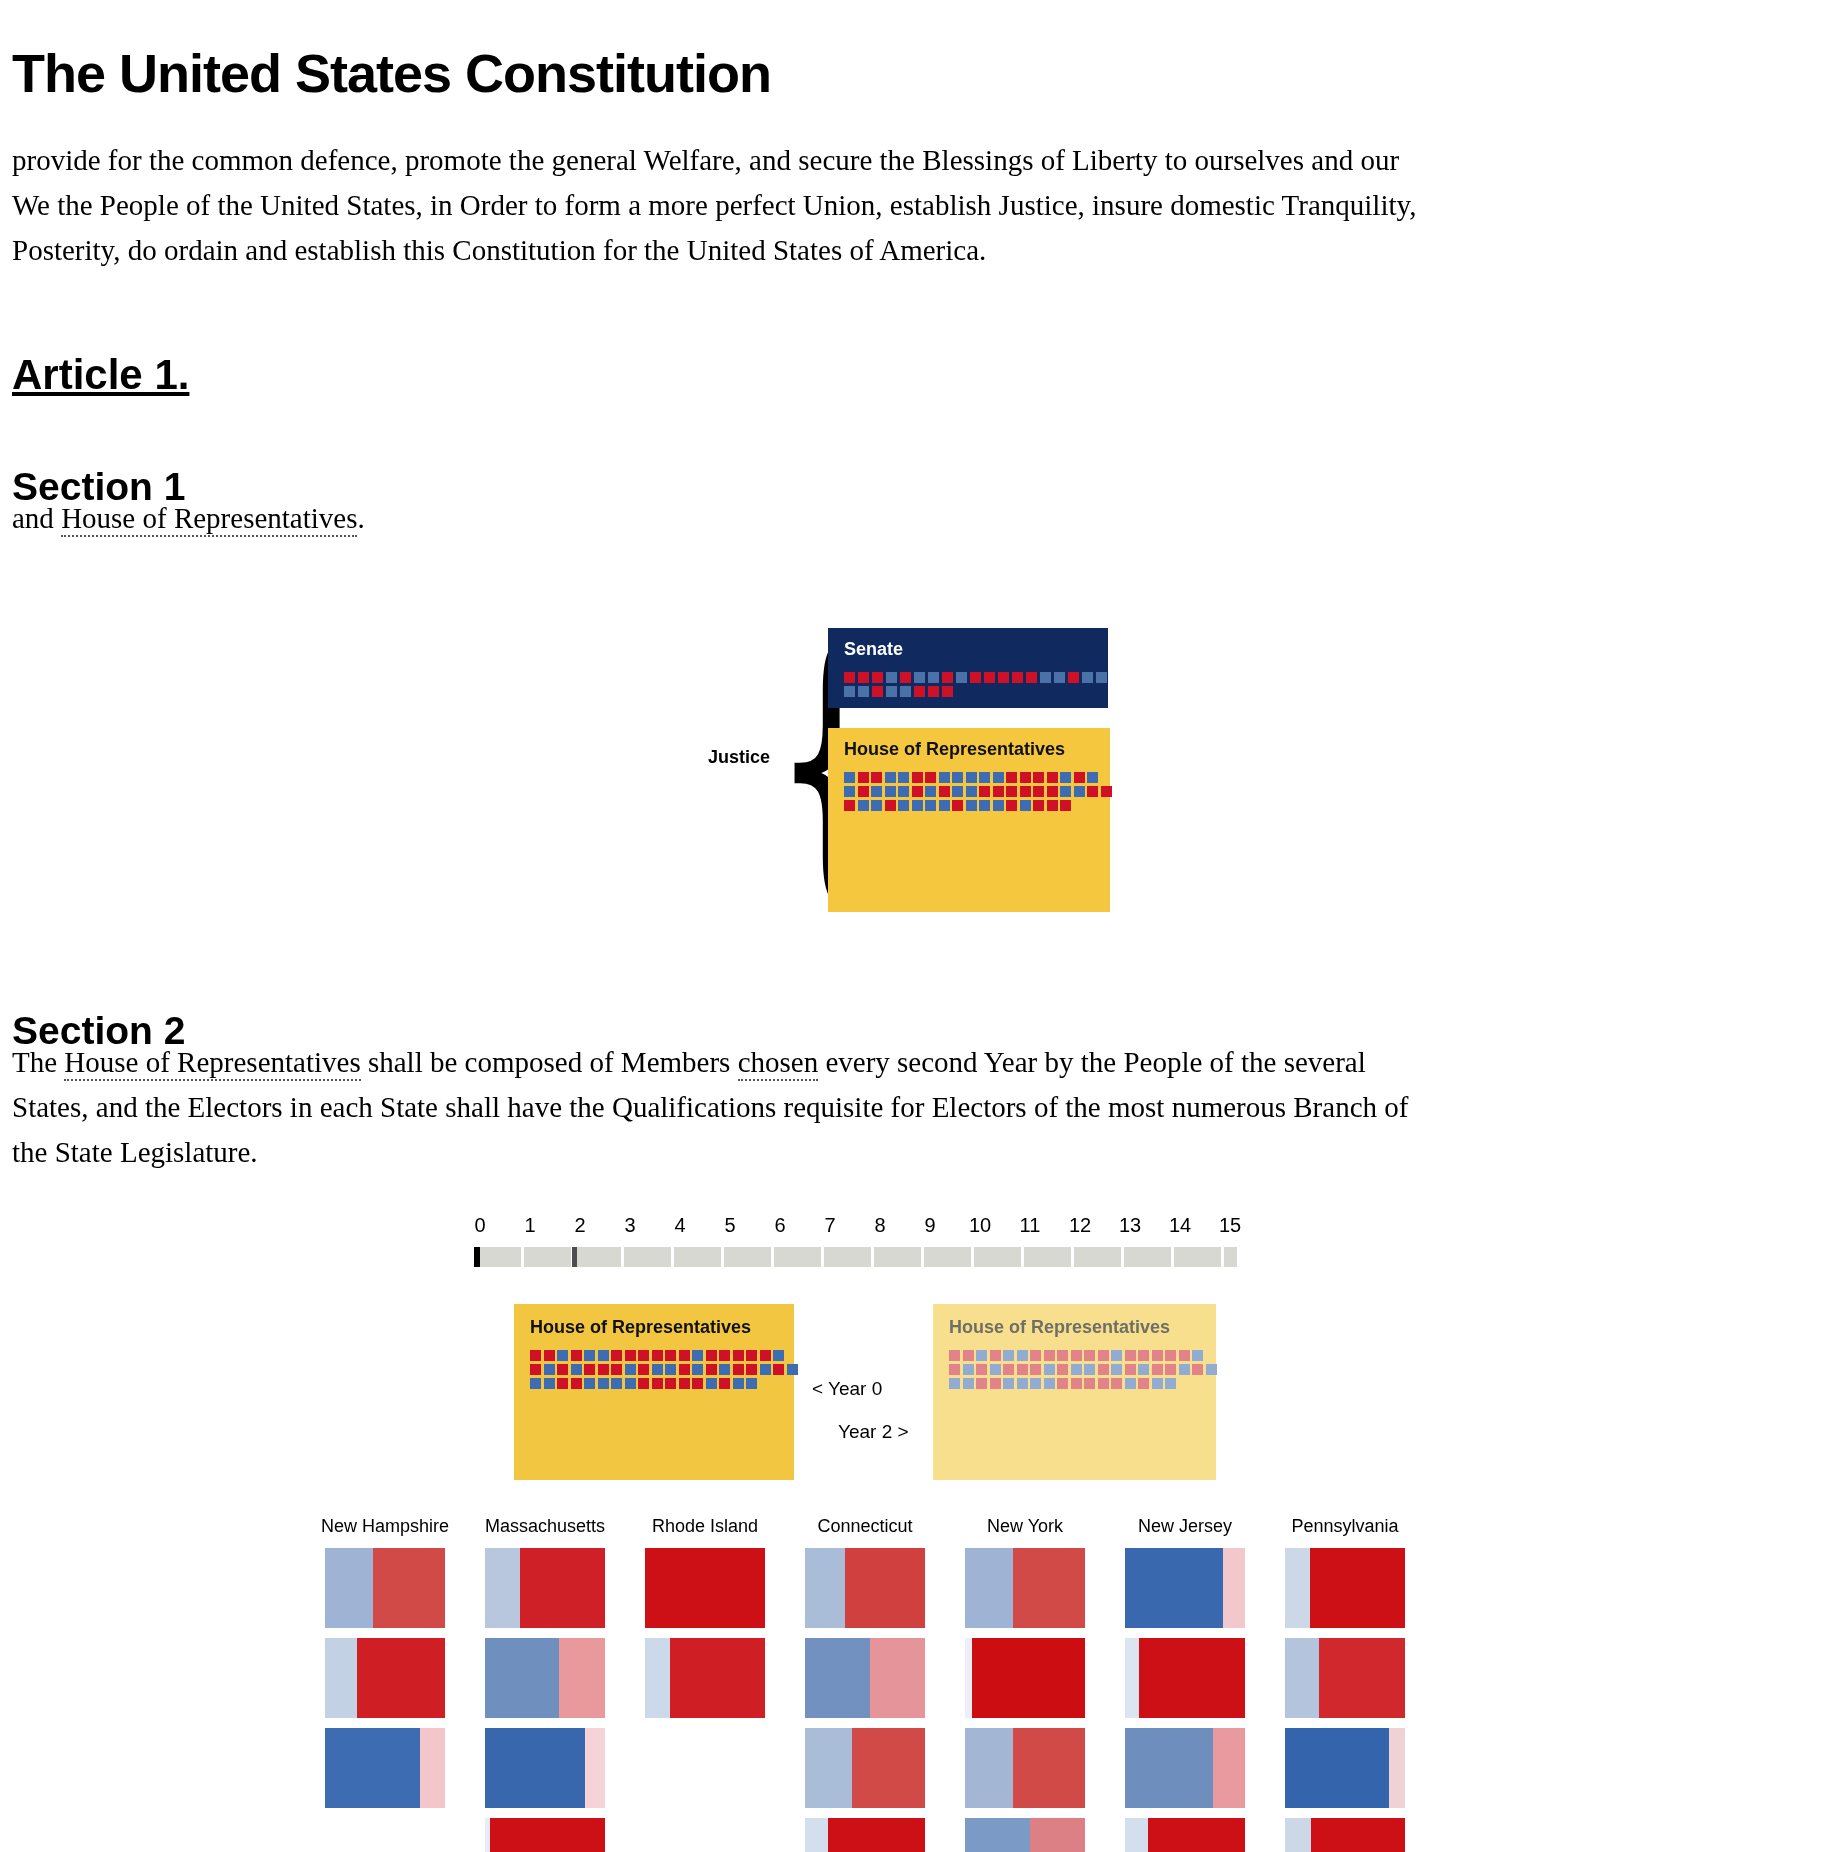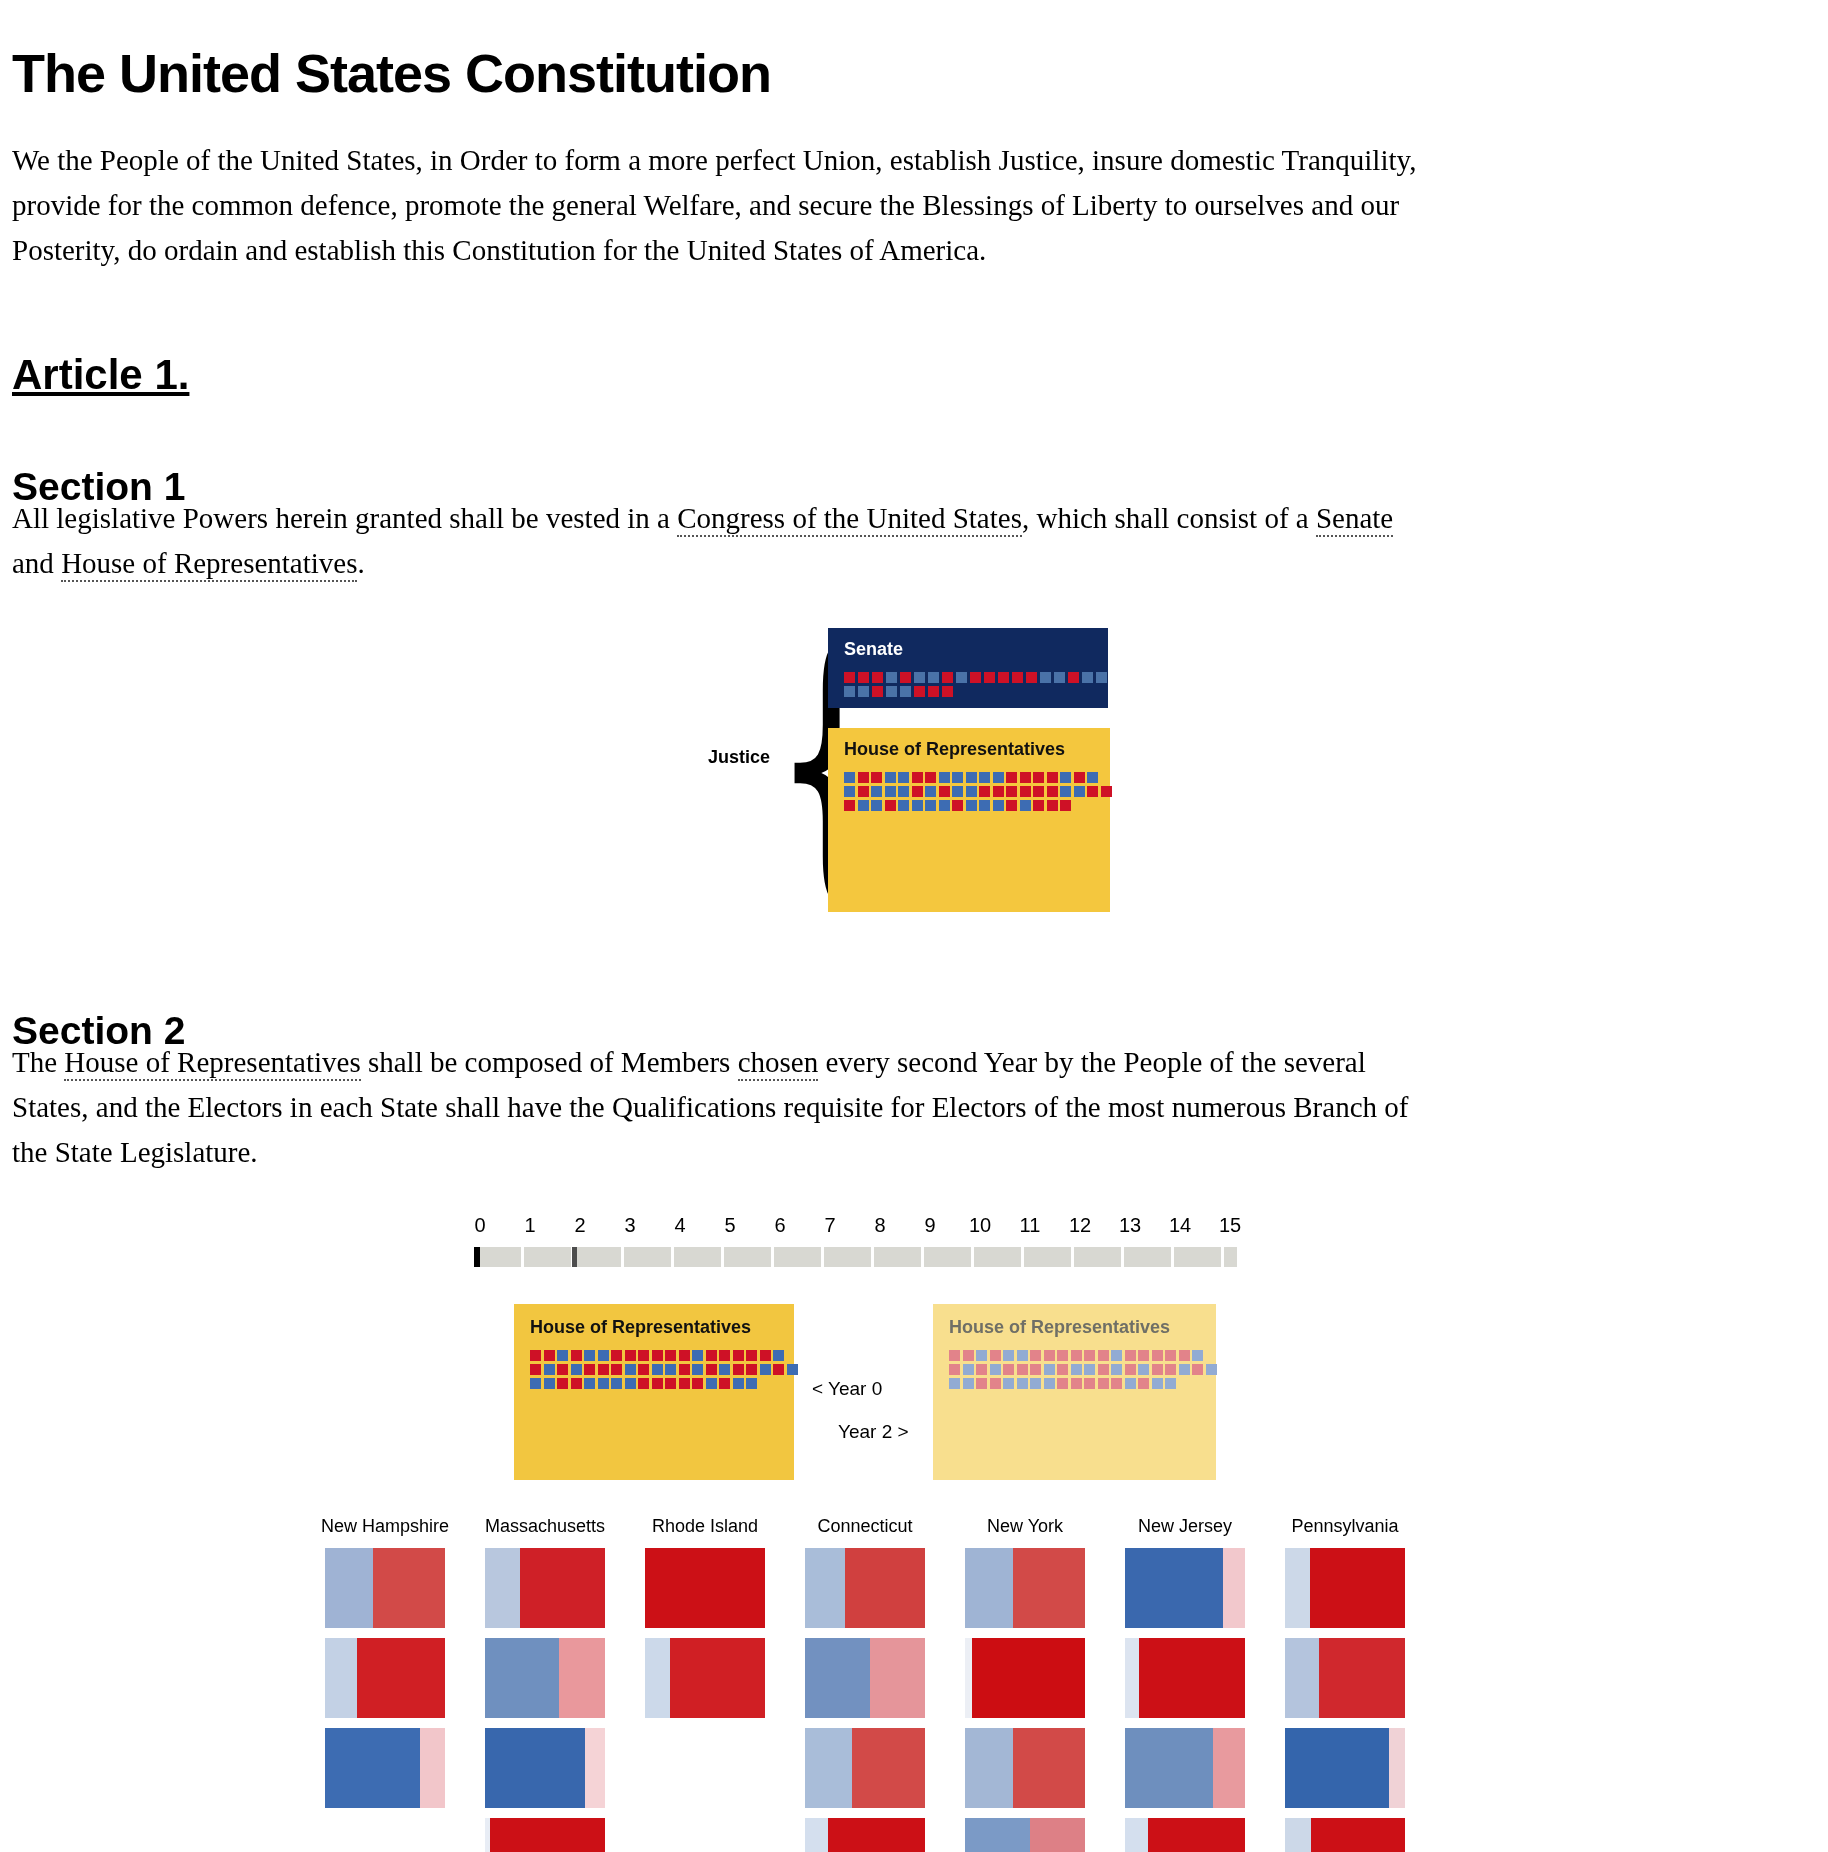--- a/index.html
+++ b/index.html
@@ -55,30 +55,29 @@
   .bar-seg{height:100%;}
 </style>
 </head>
 <body>
 
 <div class="page">
 
   <h1 class="abs doc-title">The United States Constitution</h1>
 
   <div class="abs preamble">
+      <div class="tline">provide for the common defence, promote the general Welfare, and secure the Blessings of Liberty to ourselves and our</div>
       <div class="tline">We the People of the United States, in Order to form a more perfect Union, establish Justice, insure domestic Tranquility,</div>
-      <div class="tline">provide for the common defence, promote the general Welfare, and secure the Blessings of Liberty to ourselves and our</div>
       <div class="tline">Posterity, do ordain and establish this Constitution for the United States of America.</div>
     </div>
 
   <h2 class="abs article-heading">Article 1.</h2>
 
   <h3 class="abs section-heading sec1">Section 1</h3>
   <div class="abs para p1">
-      <div class="tline"><span>All legislative Powers herein granted shall be vested in a </span><span class="ref">Congress of the United States</span><span>, which shall consist of a </span><span class="ref">Senate</span></div>
       <div class="tline"><span>and </span><span class="ref">House of Representatives</span><span>.</span></div>
     </div>
 
   <div class="abs congress-label">Justice</div>
   <div class="abs brace">{</div>
 
   <div class="abs chamber-box senate-box" style="background: rgb(16, 41, 95);">
     <div class="chamber-title" style="color: rgb(255, 255, 255);">Senate</div>
     <div>
         <div class="sq-row">

